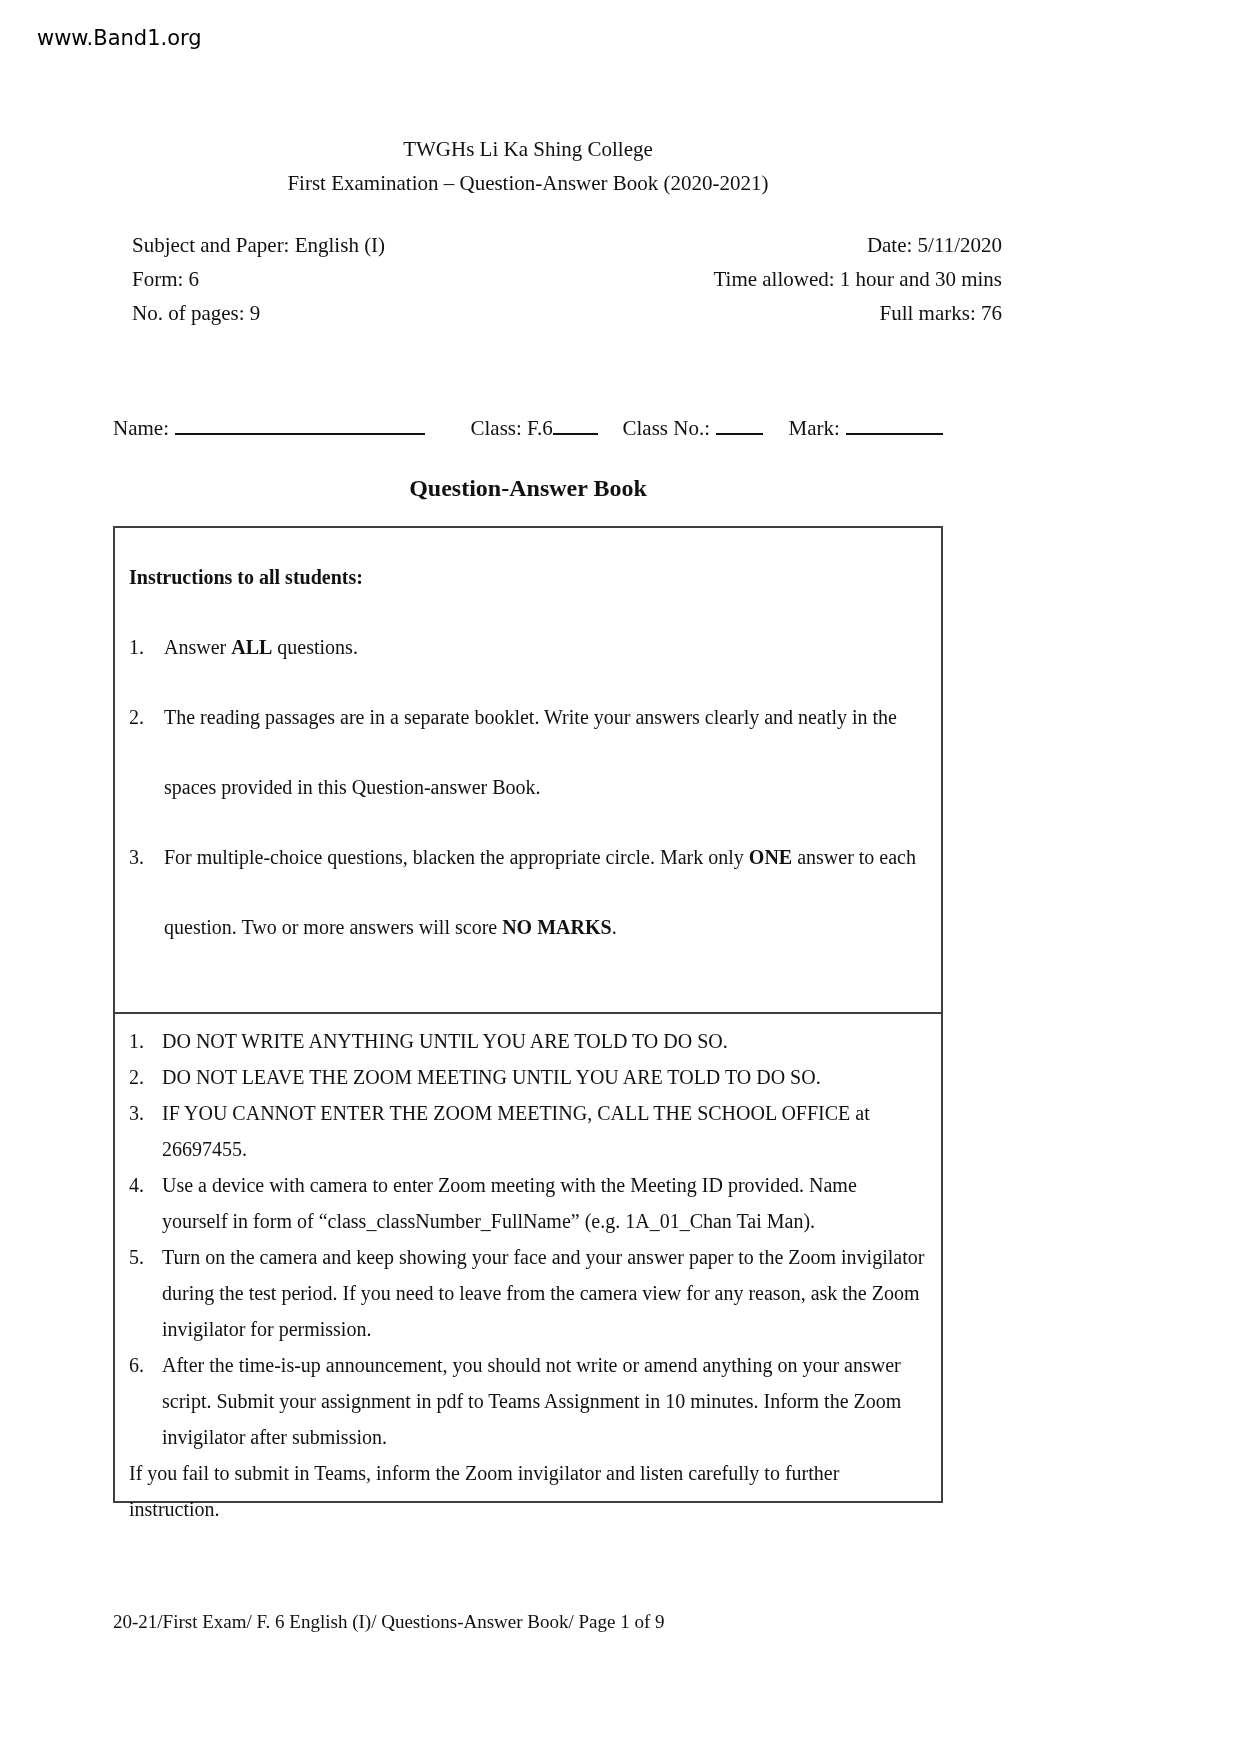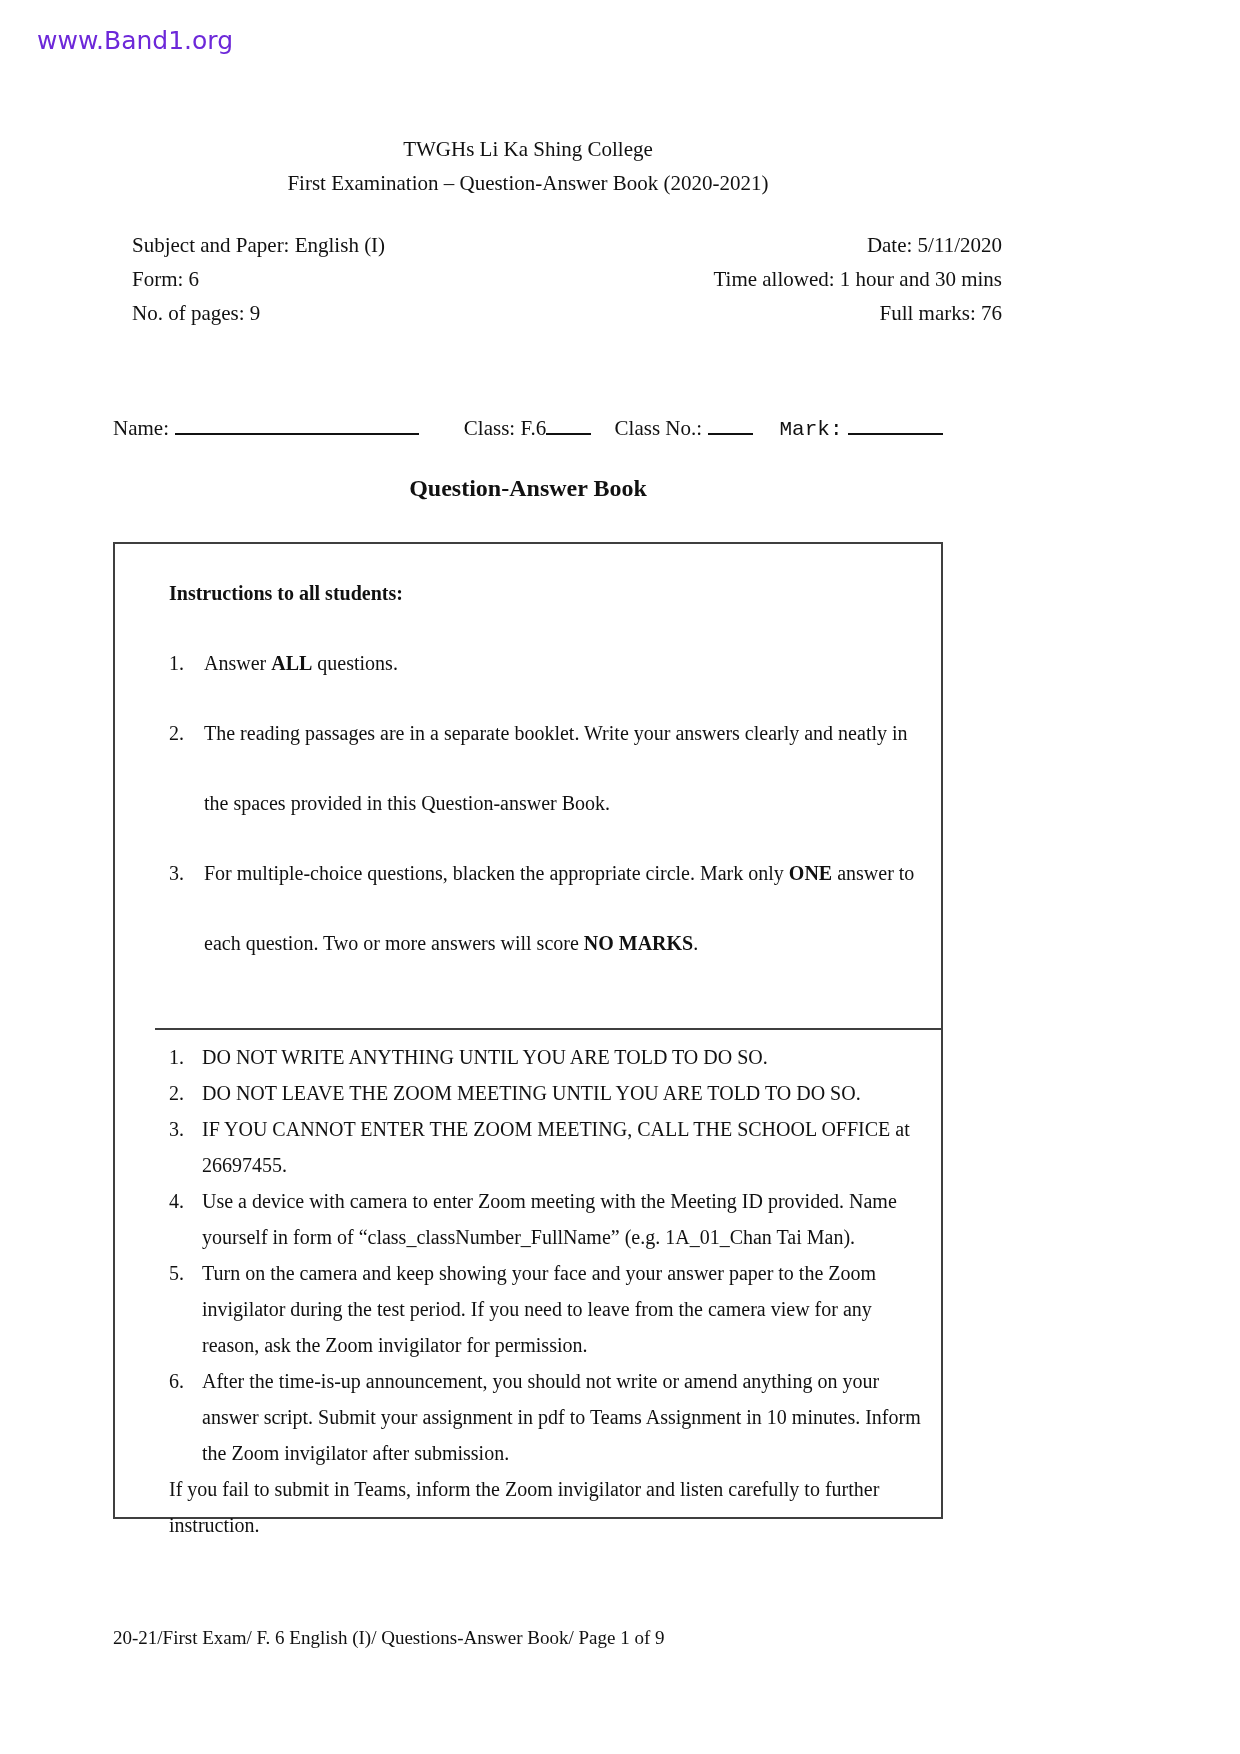--- a/index.html
+++ b/index.html
@@ -8,37 +8,37 @@
     background:#ffffff;
     color:#111111;
     font-family:"Liberation Serif", serif;
     font-size:20px;
     position:relative;
     overflow:hidden;
   }
   .watermark {
     position:absolute; top:26px; left:37px;
     font-family:"DejaVu Sans", sans-serif;
-    font-size:25px; color:#6d28d9;
+    font-size:21px; color:#000000;
   }
   .doc { position:absolute; top:0; left:113px; width:830px; }
   .header { text-align:center; margin-top:132px; line-height:34px; font-size:21px; }
   .info { margin-top:28px; width:889px; line-height:34px; font-size:21px; }
   .info-row { display:flex; justify-content:space-between;margin-left:19px; }
   .student-row { margin-top:86px; display:flex; align-items:baseline; font-size:21px; white-space:nowrap; }
   .fline { display:inline-block; height:3px; border-bottom:2px solid #111; margin-bottom:-2px; }
   .w258 { width:258px; margin-left:6px; }
   .w47  { width:47px; }
   .w48  { width:48px; margin-left:6px; }
   .w100 { width:100px; margin-left:6px; }
   .gap45 { margin-left:45px; }
   .gap10 { margin-left:24px; }
-  .gap26 { margin-left:26px;font-family:Liberation Mono, monospace; }
+  .gap26 { margin-left:26px; }
   .book-title { margin-top:34px; text-align:center; font-weight:bold; font-size:24px; }
-  .box { margin-top:40px; border:2px solid #3f3f3f;padding-left:40px; }
+  .box { margin-top:24px; border:2px solid #3f3f3f; }
   .sec { box-sizing:border-box; }
   .sec1 {
     height:486px;
     border-bottom:2px solid #3f3f3f;
     padding:14px 16px 0 14px;
     line-height:70px;
   }
   .sec1-head { font-weight:bold; }
   .sec2 {
     height:487px;

